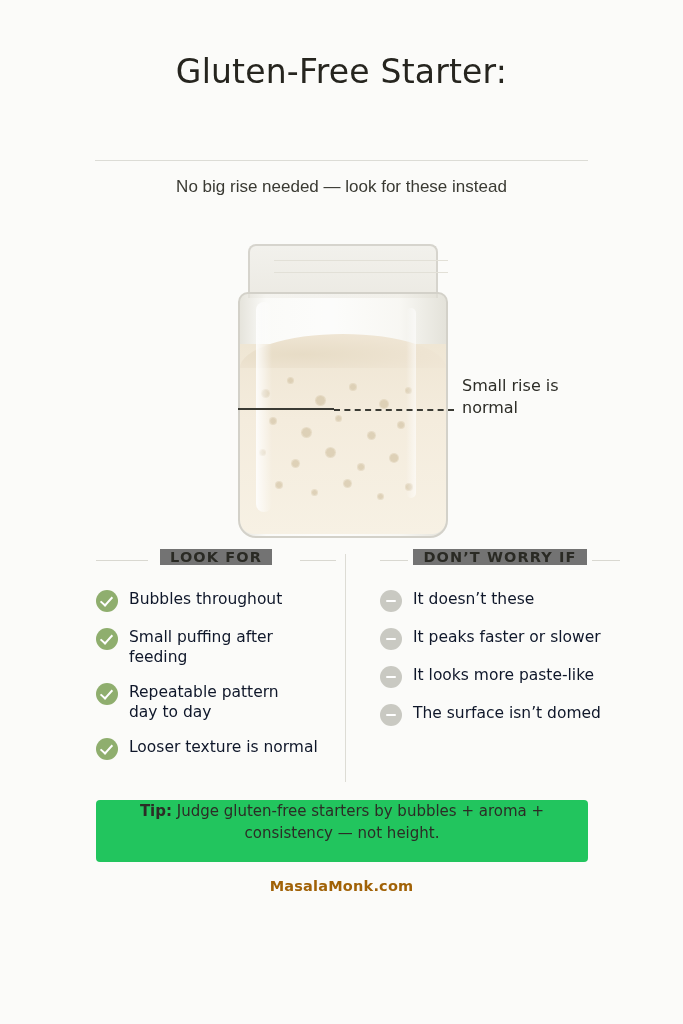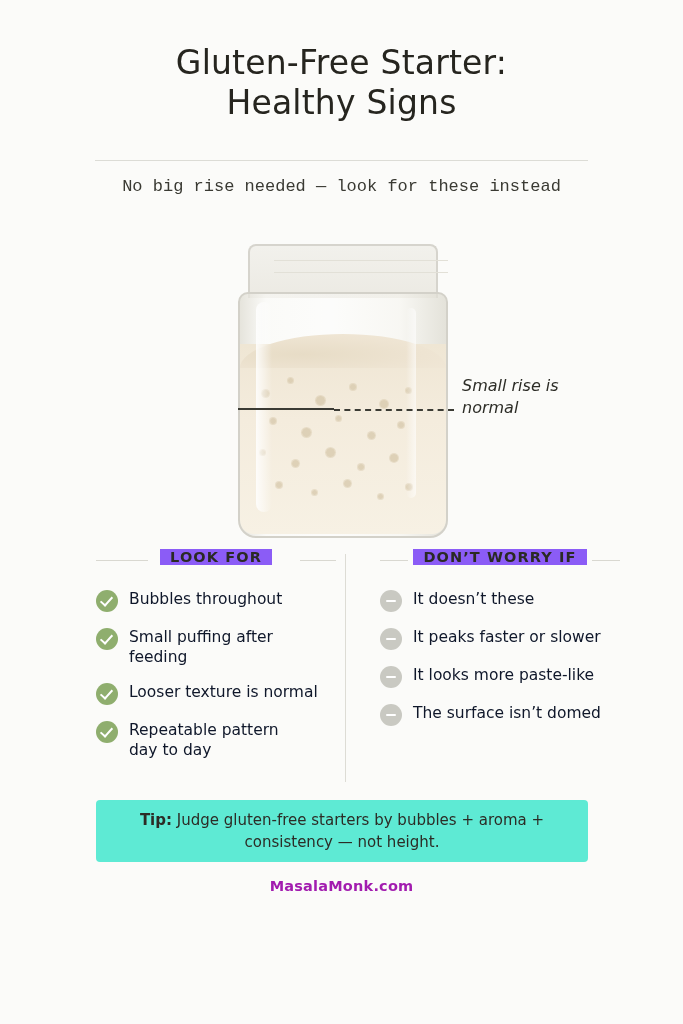--- a/index.html
+++ b/index.html
@@ -17,21 +17,21 @@
   .page {
     position: relative;
     width: 683px;
     height: 1024px;
     box-sizing: border-box;
   }
 
   
   .title-block {
     position: absolute;
-    top: 43px;
+    top: 52px;
     left: 0;
     width: 683px;
     text-align: center;
   }
   .title-line {
     font-family: "DejaVu Sans", sans-serif;
     font-weight: 400;
     font-size: 33px;
     letter-spacing: 0.2px;
     line-height: 40px;
@@ -47,21 +47,21 @@
   .rule-top { top: 160px; }
 
   .subtitle {
     position: absolute;
     top: 177px;
     left: 0;
     width: 683px;
     text-align: center;
     font-size: 17px;
     color: #3a3a33;
-    font-family: Liberation Mono, monospace;
+    font-family: Liberation Sans, sans-serif;
   }
 
   
   .jar-wrap {
     position: absolute;
     top: 232px;
     left: 0;
     width: 683px;
     height: 310px;
   }
@@ -167,21 +167,20 @@
   }
   .callout-label {
     position: absolute;
     left: 462px;
     top: 375px;
     width: 150px;
     font-size: 16px;
     line-height: 22px;
     color: #2d2d27;
     font-family: "DejaVu Sans", sans-serif;
-    font-style: italic;
   }
 
   
   .cols {
     position: absolute;
     top: 548px;
     left: 96px;
     width: 492px;
     height: 235px;
   }
@@ -208,21 +207,21 @@
   }
   .col-head .hline {
     position: absolute;
     top: 12px;
     height: 1px;
     background: #d9d8d1;
   }
   .col-head-text {
     position: relative;
     display: inline-block;
-    background: #8b5cf6;
+    background: #737373;
     padding: 0 10px;
     font-size: 14.5px;
     font-weight: 700;
     letter-spacing: 1.1px;
     color: #2a2a24;
     font-family: "DejaVu Sans", sans-serif;
   }
 
   .item {
     display: flex;
@@ -268,24 +267,24 @@
     font-family: "DejaVu Sans", sans-serif;
   }
 
   
   .tip {
     position: absolute;
     left: 96px;
     top: 800px;
     width: 492px;
     height: 62px;
-    background: #5eead4;
+    background: #22c55e;
     border-radius: 4px;
     display: flex;
-    align-items: center;
+    align-items: flex-start;
     justify-content: center;
     box-sizing: border-box;
     padding: 0 26px;
   }
   .tip-text {
     text-align: center;
     font-size: 15px;
     line-height: 22px;
     color: #2c2c26;
     font-family: "DejaVu Sans", sans-serif;
@@ -296,32 +295,31 @@
 
   .footer {
     position: absolute;
     top: 878px;
     left: 0;
     width: 683px;
     text-align: center;
     font-size: 14.5px;
     font-weight: 700;
     letter-spacing: 0.2px;
-    color: #a21caf;
+    color: #a16207;
     font-family: "DejaVu Sans", sans-serif;
   }
 </style>
 </head>
 <body>
 
 <div class="page">
 
   <div class="title-block">
     <div class="title-line">Gluten-Free Starter:</div>
-    <div class="title-line">Healthy Signs</div>
   </div>
 
   <div class="rule rule-top"></div>
 
   <div class="subtitle">No big rise needed — look for these instead</div>
 
   <div class="jar-wrap">
     <div class="jar">
       <div class="jar-neck">
         <div class="jar-thread"></div>
@@ -376,26 +374,26 @@
       <div class="item">
         <span class="badge check"></span>
         <span class="item-text">Bubbles throughout</span>
       </div>
       <div class="item">
         <span class="badge check"></span>
         <span class="item-text">Small puffing after feeding</span>
       </div>
       <div class="item">
         <span class="badge check"></span>
-        <span class="item-text">Looser texture is normal</span>
-      </div>
-      <div class="item">
-        <span class="badge check"></span>
         <span class="item-text" style="white-space: pre-line;">Repeatable pattern
 day to day</span>
+      </div>
+      <div class="item">
+        <span class="badge check"></span>
+        <span class="item-text">Looser texture is normal</span>
       </div>
     </div>
 
     <div class="col col-right">
       <div class="col-head">
         <div class="hline" style="left:0; width:28px;"></div>
         <div class="hline" style="right:0; width:28px;"></div>
         <span class="col-head-text">DON’T WORRY IF</span>
       </div>
 

